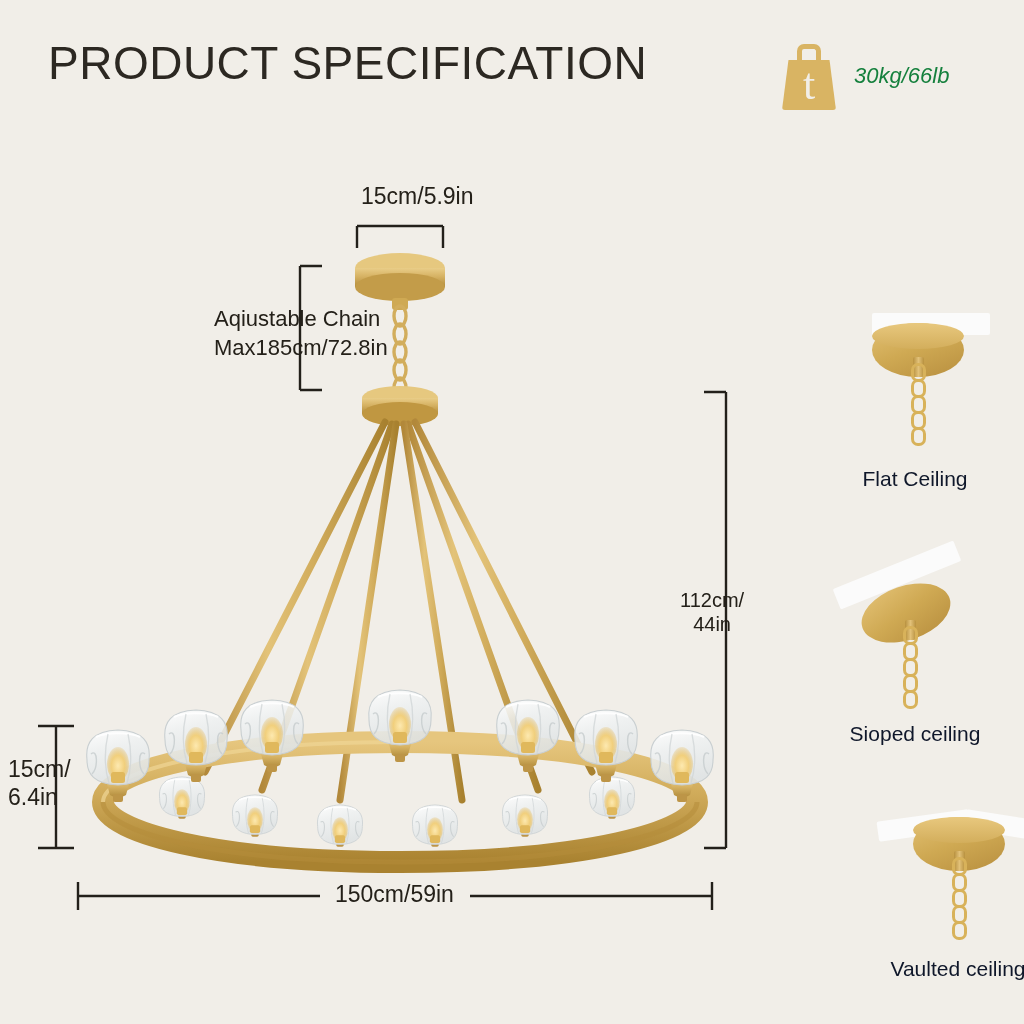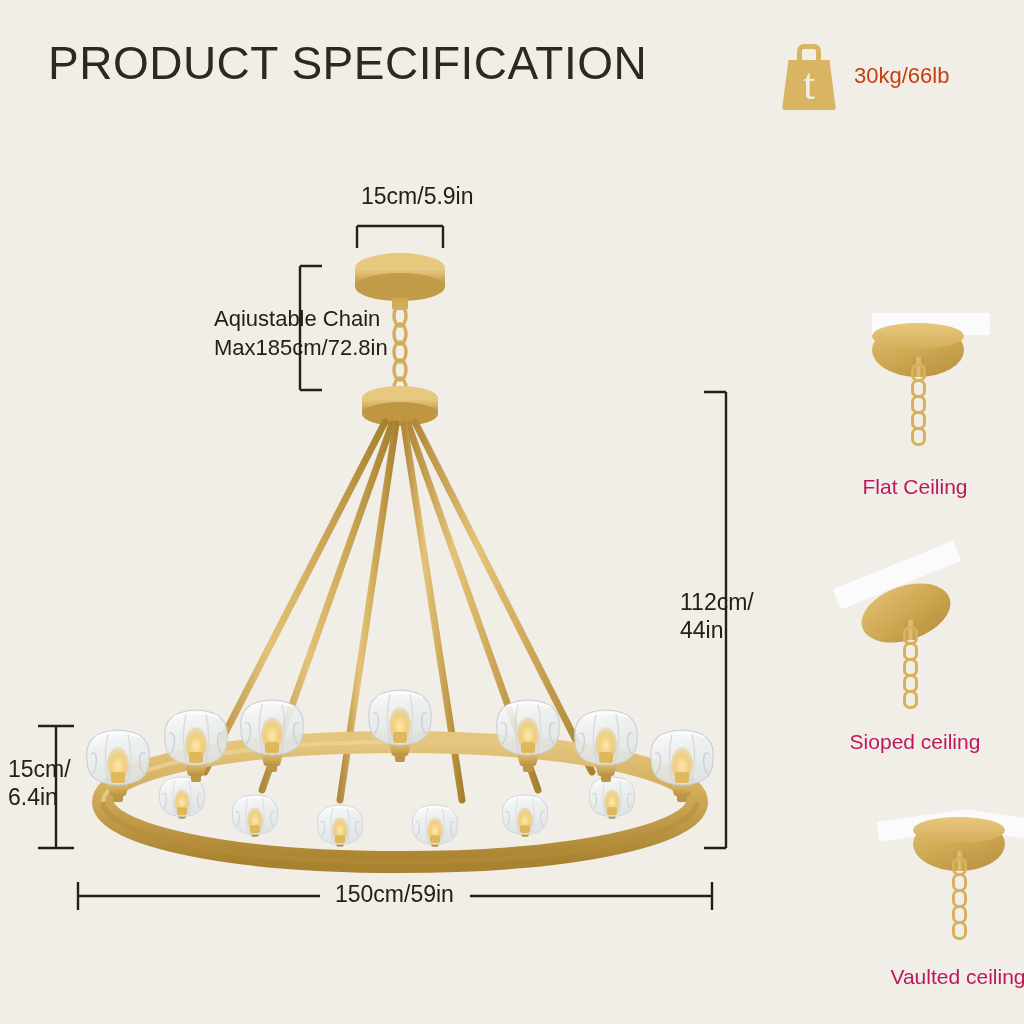--- a/index.html
+++ b/index.html
@@ -19,21 +19,21 @@
     position:absolute;left:48px;top:36px;
     font-size:46px;letter-spacing:.5px;
     font-weight:400;color:#2c2822;
     white-space:nowrap;
   }
 
   
   .spec-row{position:absolute;display:flex;align-items:center;gap:14px;}
   .spec-weight{left:778px;top:40px;}
   .spec-bulb{left:778px;top:163px;}
-  .spec-text{font-size:22px;line-height:1.32;color:#c2410c;white-space:nowrap;}
+  .spec-text{font-size:22px;line-height:1.32;color:#15803d;white-space:nowrap;font-style:italic;}
   .spec-text.two{font-size:21px;}
 
   
   .w-icon{position:relative;width:62px;height:72px;flex:none;}
   .w-body{
     position:absolute;left:4px;top:20px;width:54px;height:50px;
     background:#d9b463;
     clip-path:polygon(12% 0,88% 0,100% 100%,0 100%);
     border-radius:3px;
   }
@@ -67,22 +67,22 @@
     clip-path:polygon(58% 0,12% 55%,45% 55%,30% 100%,88% 40%,52% 40%);
   }
 
   
   .mount{position:absolute;width:210px;}
   .mount-1{left:810px;top:305px;}
   .mount-2{left:810px;top:560px;}
   .mount-3{left:853px;top:795px;}
   .mount-art{position:relative;width:210px;height:158px;}
   .mount-label{
-    width:210px;text-align:center;font-size:21px;color:#be185d;
-    margin-top:12px;white-space:nowrap;
+    width:210px;text-align:center;font-size:21px;color:#0f172a;
+    margin-top:4px;white-space:nowrap;
   }
   .ceil{position:absolute;background:#fbfbfb;}
   .ceil-flat{left:62px;top:8px;width:118px;height:22px;border-radius:2px;}
   .ceil-slope{
     left:22px;top:4px;width:130px;height:22px;border-radius:2px;
     transform:rotate(-22deg);transform-origin:center;
   }
   .ceil-vault-l{left:24px;top:14px;width:92px;height:20px;border-radius:2px;
     transform:rotate(-8deg);transform-origin:right center;}
   .ceil-vault-r{left:112px;top:14px;width:78px;height:20px;border-radius:2px;
@@ -120,21 +120,21 @@
   
   #dims{position:absolute;left:0;top:0;width:1024px;height:1024px;}
 
   .dim-label{
     position:absolute;font-size:23px;color:#242019;
     line-height:1.22;white-space:nowrap;
   }
   .dim-top{left:336px;top:182px;margin-left:25px;}
   .dim-chain{left:214px;top:305px;font-size:22px;line-height:1.3;}
   .dim-left{left:8px;top:755px;font-size:23px;line-height:1.22;}
-  .dim-right{left:680px;top:588px;font-size:23px;line-height:1.22;}
+  .dim-right{left:680px;top:588px;font-size:20px;line-height:1.22;text-align:center;}
   .dim-bottom{left:335px;top:880px;}
 </style>
 </head>
 <body>
 
 <div id="root">
 
   <div class="page-title">PRODUCT SPECIFICATION</div>
 
   <svg id="fixture" viewBox="0 0 760 1024">

